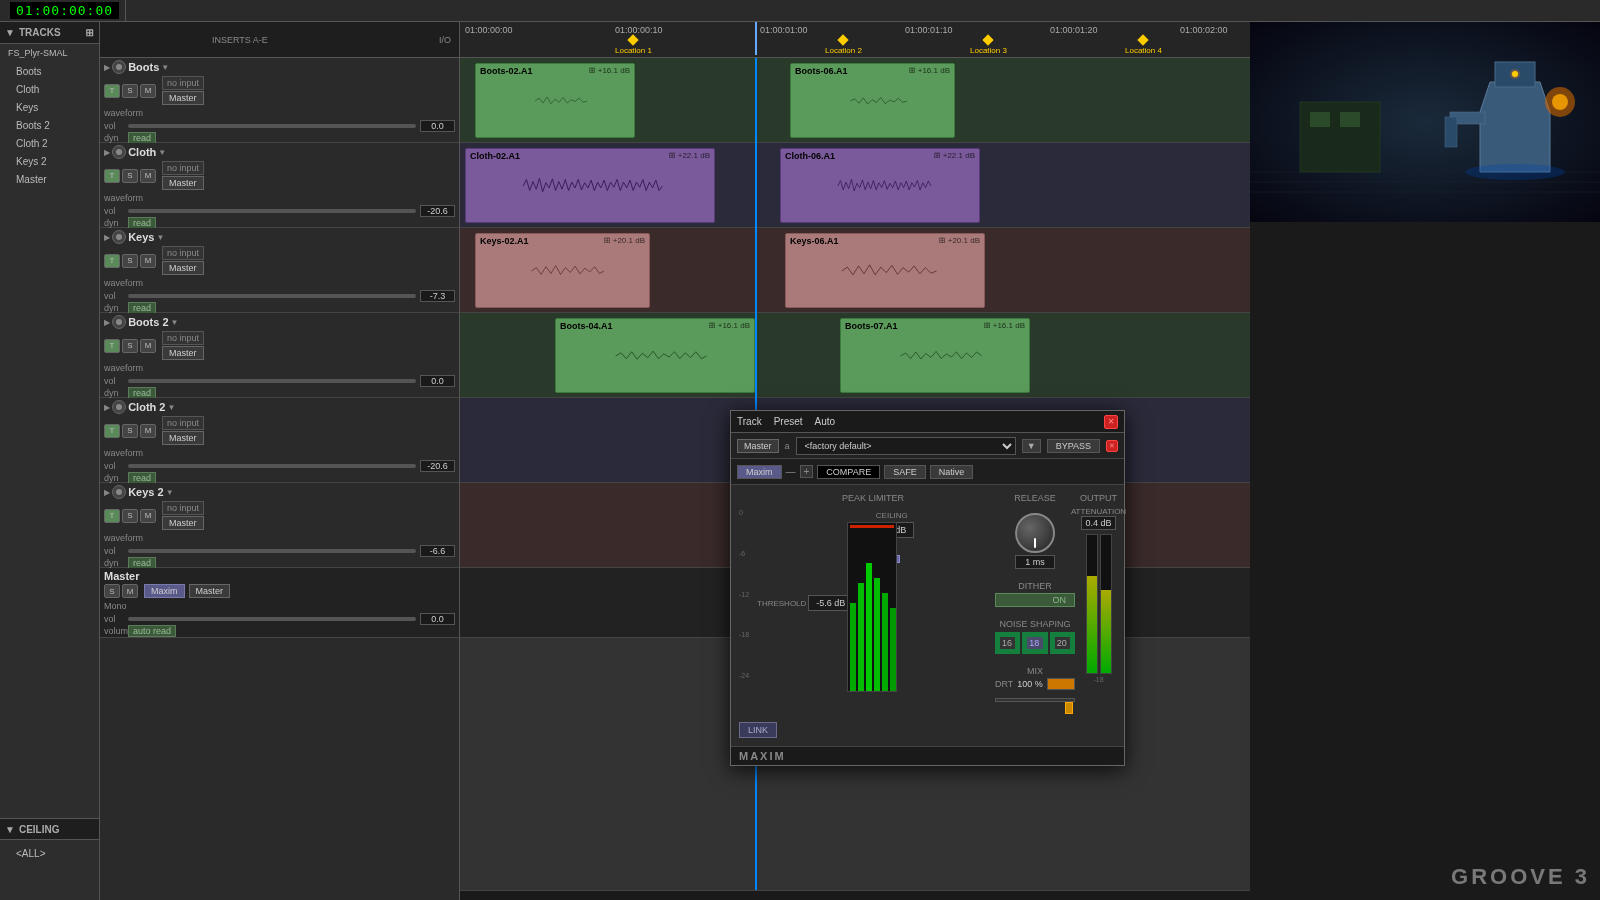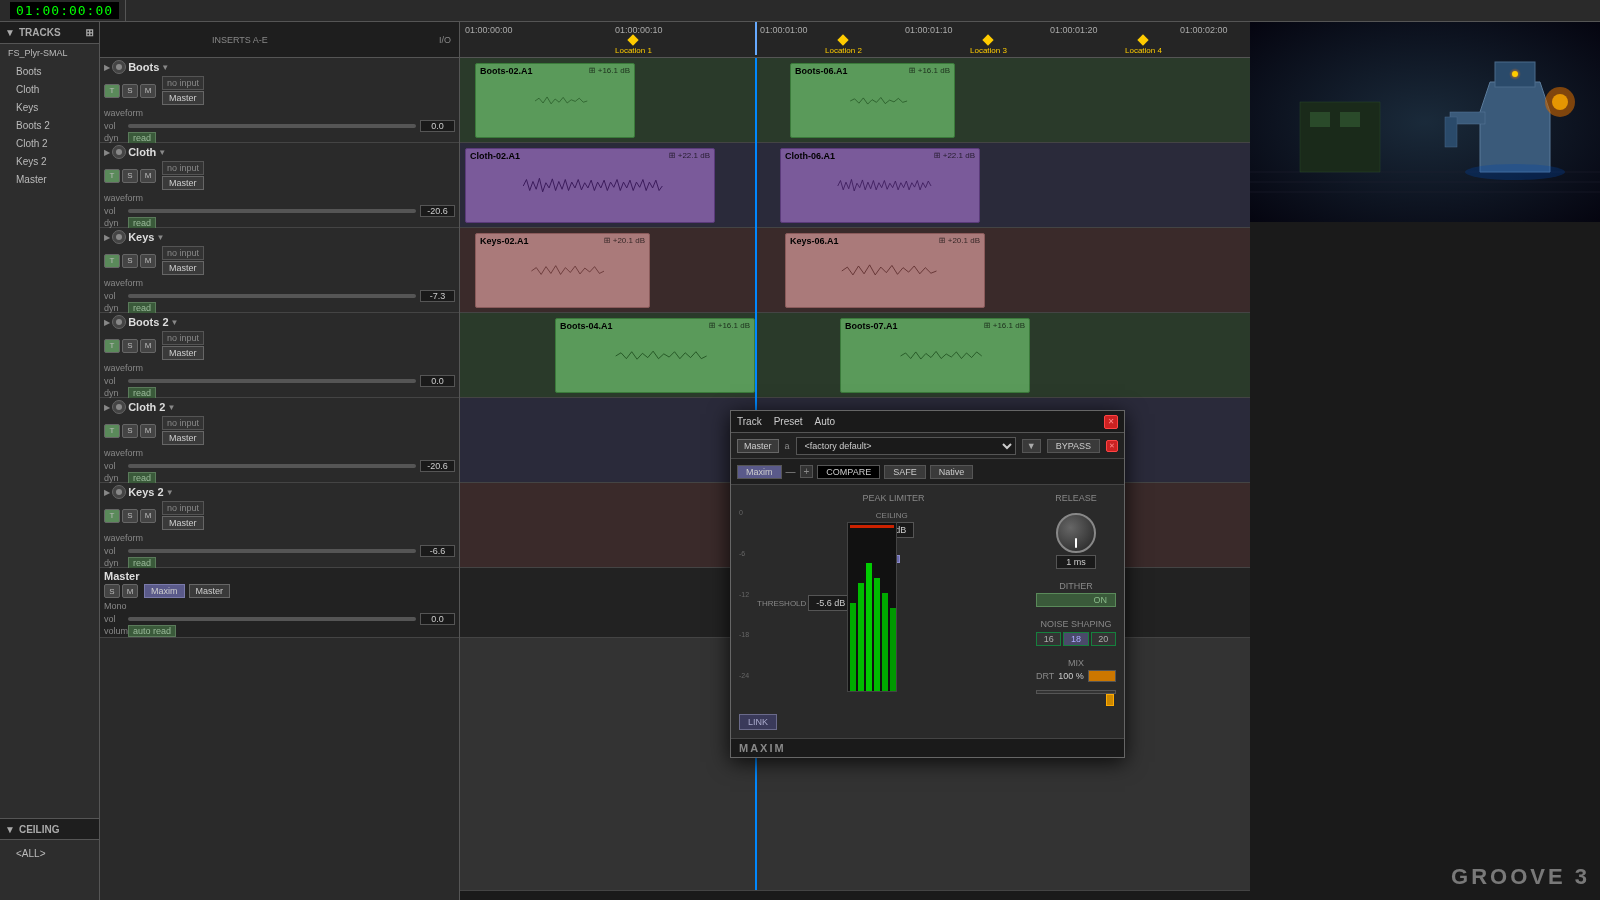--- a/index.html
+++ b/index.html
@@ -494,25 +494,25 @@
       text-align: right;
     }
     .ns-btns {
       display: flex;
       gap: 2px;
       margin-top: 3px;
     }
     .ns-btn {
       flex: 1;
       background: #333;
-      border: 1px solid #15803d;
+      border: 5px solid #15803d;
       color: #aaa;
       font-size: 9px;
       padding: 1px 2px;
-      text-align: center;
+      text-align: left;
       cursor: pointer;
     }
     .ns-btn.active { background: #4a4a6a; color: #aaaaff; }
 
     .dith-section { margin-top: 6px; }
     .dith-row {
       display: flex;
       align-items: center;
       gap: 4px;
       margin-top: 2px;
@@ -1168,20 +1168,34 @@
             </div>
           </div>
 
           <div style="position:relative;height:20px;margin-top:4px;">
             <div style="height:4px;background:#333;border:1px solid #555;margin-top:8px;"></div>
             <div style="position:absolute;right:2px;top:4px;width:8px;height:12px;background:#cc8800;border:1px solid #ffaa00;cursor:pointer;"></div>
           </div>
         </div>
       </div>
 
+      <div style="display:flex;flex-direction:column;align-items:center;width:35px;">
+        <span class="plugin-col-label">OUTPUT</span>
+        <span style="font-size:8px;color:#888;text-align:center;">ATTENUATION</span>
+        <span style="font-size:9px;color:#ccc;background:#1a1a1a;border:1px solid #555;padding:1px 3px;margin-bottom:4px;">0.4 dB</span>
+        <div style="display:flex;gap:2px;height:140px;">
+          <div style="width:12px;height:140px;background:#111;border:1px solid #444;position:relative;">
+            <div style="position:absolute;bottom:0;left:0;right:0;height:70%;background:linear-gradient(to top,#00aa00,#aaaa00);"></div>
+          </div>
+          <div style="width:12px;height:140px;background:#111;border:1px solid #444;position:relative;">
+            <div style="position:absolute;bottom:0;left:0;right:0;height:60%;background:linear-gradient(to top,#00aa00,#aaaa00);"></div>
+          </div>
+        </div>
+        <span style="font-size:7px;color:#666;margin-top:2px;">-18</span>
+      </div>
     </div>
 
     <button class="link-btn">LINK</button>
   </div>
 
   <div class="maxim-footer">
     <span>MAXIM</span>
   </div>
 </div>
 

